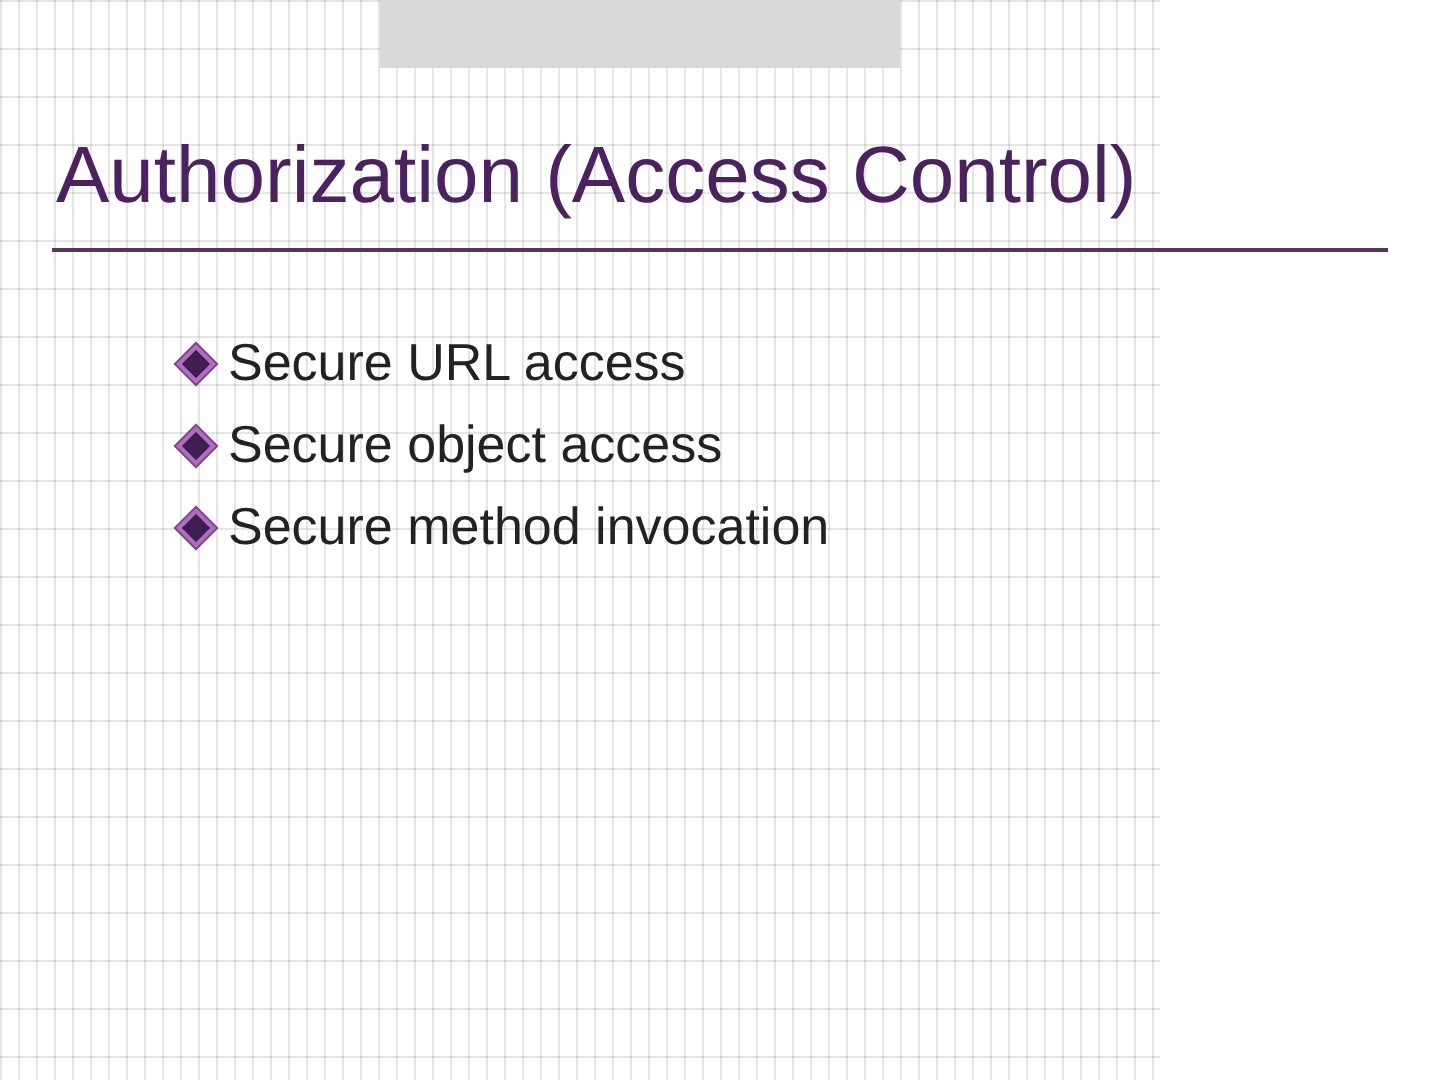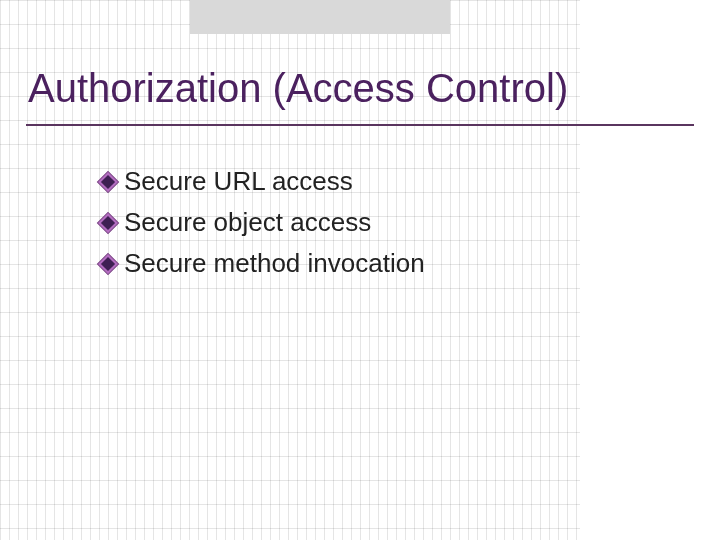--- a/index.html
+++ b/index.html
@@ -69,21 +69,20 @@
     position: absolute;
     top: 164px;
     left: 90px;
     right: 40px;
   }
 
   .item {
     display: flex;
     align-items: center;
     margin-bottom: 6px;
-    padding-left: 10px;
   }
 
   .bullet {
     width: 16px;
     height: 16px;
     flex: 0 0 16px;
     margin-right: 8px;
     display: inline-block;
     background: #b36cc0;
     transform: rotate(45deg);

